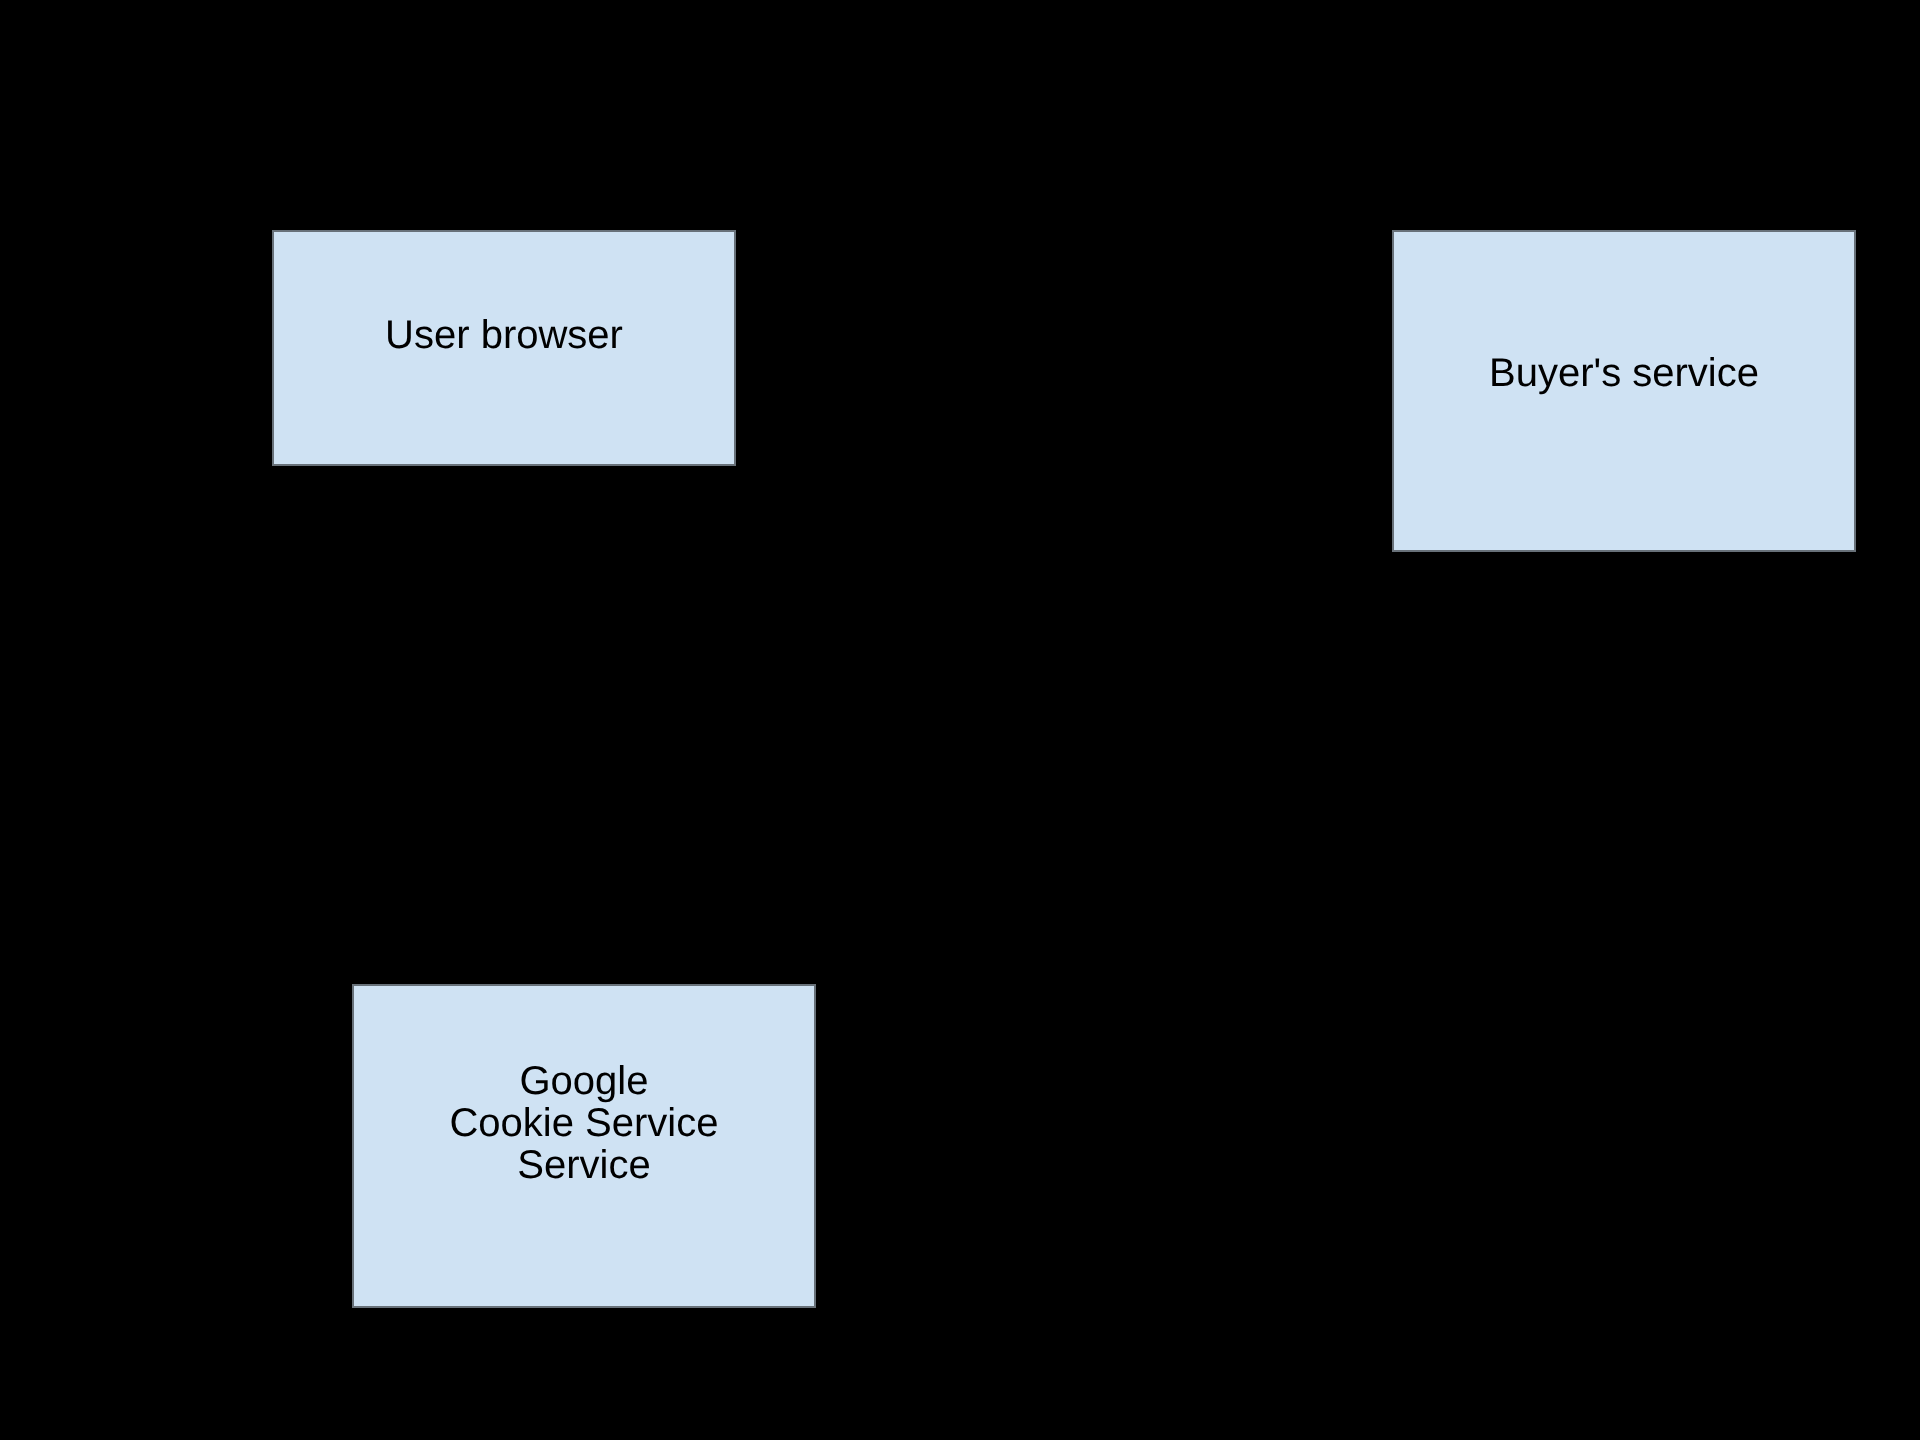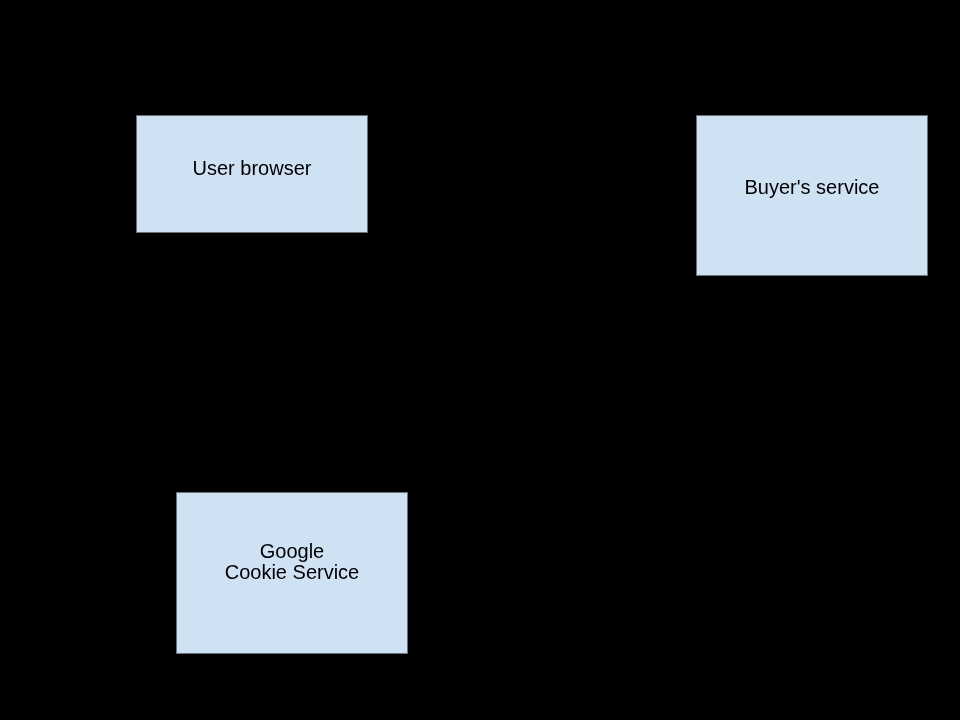--- a/index.html
+++ b/index.html
@@ -55,16 +55,17 @@
   <div class="node node-buyers-service">
     <div class="node-label">
       <span class="line">Buyer's service</span>
     </div>
   </div>
 
   <div class="node node-google-cms">
     <div class="node-label">
       <span class="line">Google</span>
       <span class="line">Cookie Service</span>
+      <span class="line">Service</span>
     </div>
   </div>
 
 </div>
 
 </body></html>

